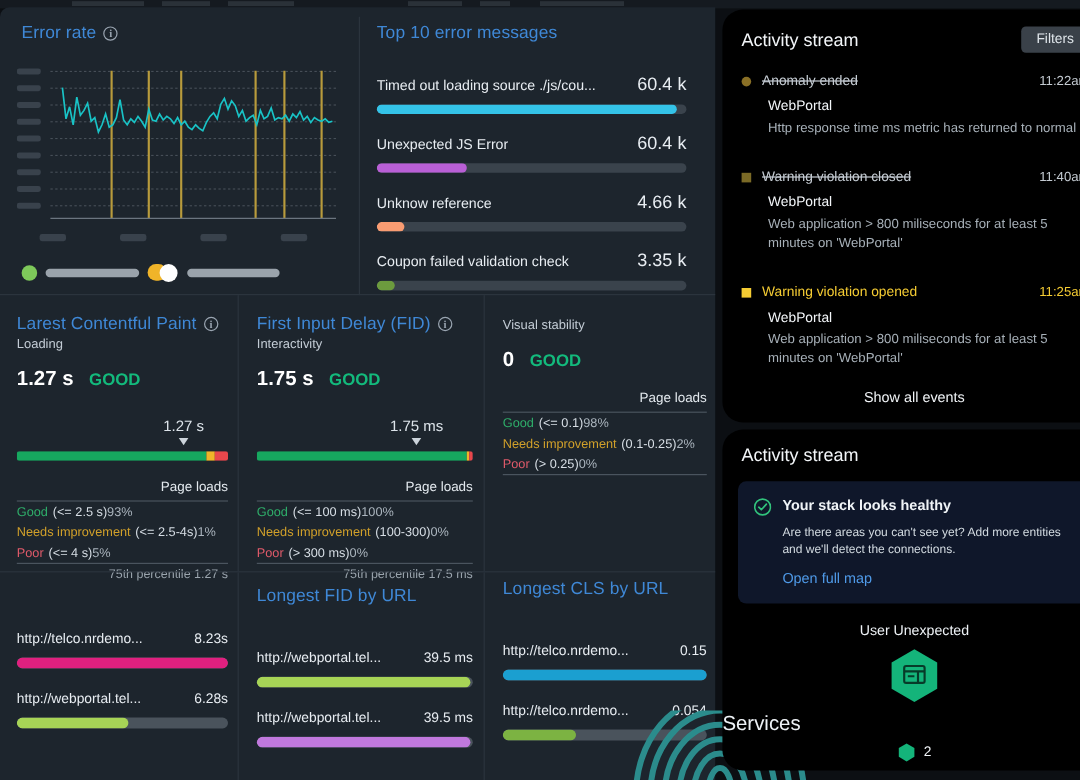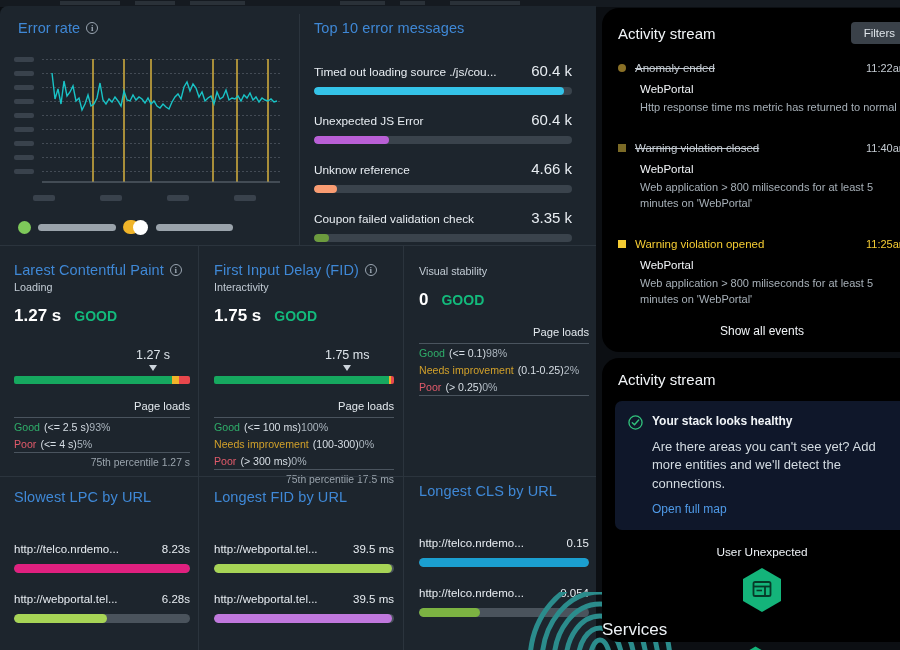--- a/index.html
+++ b/index.html
@@ -102,21 +102,21 @@
   .ev-entity { color:#f3f6f9; font-size:11.5px; margin:9px 0 5px 22px; }
   .ev-desc { color:#a7b0b8; font-size:11px; line-height:1.45; margin-left:22px; }
   .show-all { text-align:center; color:#f1f4f7; font-size:12px; cursor:pointer; }
 
   .health {
     margin:0 13px; background:#0f172a; border-radius:7px; padding:13px 14px 14px 13px;
   }
   .health-row { display:flex; gap:9px; align-items:flex-start; }
   .check { width:15px; height:15px; flex:none; margin-top:1px; }
   .health-title { color:#f0f4f7; font-size:12px; font-weight:bold; }
-  .health-body { color:#d3dbe1; font-size:13px; line-height:1.42; margin:8px 0 0 24px; }
+  .health-body { color:#d3dbe1; font-size:10px; line-height:1.42; margin:8px 0 0 24px; }
   .health-link { color:#4f9ae8; font-size:12px; margin:9px 0 0 24px; cursor:pointer; }
 
   .ux-label { text-align:center; color:#eef2f6; font-size:11.8px; margin-top:15px; }
   .hexwrap { display:flex; justify-content:center; margin-top:8px; }
   .svc-label { text-align:left; color:#eef2f6; font-size:17px; margin-top:7px; }
   .svc-count { display:flex; justify-content:center; align-items:center; gap:7px; margin-top:6px; color:#f0f4f7; font-size:11.5px; }
 
   #fingerprint { position:absolute; left:505px; top:592px; width:200px; height:62px; overflow:hidden; pointer-events:none; }
   #topstrip { position:absolute; left:0; top:0; width:900px; height:7px; background:#151a20; }
   #topfade { position:absolute; left:40px; top:0; width:560px; height:6px; opacity:.30; }
@@ -278,20 +278,24 @@
             </div>
           </div>
           <div class="pl-head">Page loads</div>
           <div class="pl-rule"></div>
           <div class="pl-rows">
             <div class="pl-row">
               <span class="nm" style="color:#2fae6a"><b class="rn">Good</b><span class="rng">(&lt;= 2.5 s)</span></span>
               <span class="pct">93%</span>
             </div>
             <div class="pl-row">
+              <span class="nm" style="color:#d1a02a"><b class="rn">Needs improvement</b><span class="rng">(&lt;= 2.5-4s)</span></span>
+              <span class="pct">1%</span>
+            </div>
+            <div class="pl-row">
               <span class="nm" style="color:#e05a6a"><b class="rn">Poor</b><span class="rng">(&lt;= 4 s)</span></span>
               <span class="pct">5%</span>
             </div>
           </div>
           <div class="pl-rule"></div>
           <div class="pl-foot">75th percentile 1.27 s</div>
         </div>
         <div class="panel" style="left: 214px; top: 256px; width: 180px;">
           <div class="panel-title">
             <span class="wt">First Input Delay (FID)</span>
@@ -357,21 +361,20 @@
           <div class="pl-rule"></div>
         </div>
       </div>
     <div class="vdiv" style="left:198px; top:240px; height:230px;"></div>
     <div class="vdiv" style="left:403px; top:240px; height:230px;"></div>
 
     <div class="hdiv" style="left:0px; top:470px; width:596px;"></div>
 
     <div id="url-row">
         <div class="panel" style="left: 14px; top: 483px; width: 176px;">
-          <div class="panel-title">Slowest LPC by URL</div>
           <div style="margin-top:38px;">
             <div class="url-item">
               <div class="url-head">
                 <span class="url-label">http://telco.nrdemo...</span>
                 <span class="url-value">8.23s</span>
               </div>
               <div class="url-track">
                 <div class="url-fill" style="width:100%;background:#e0207f"></div>
               </div>
             </div>

